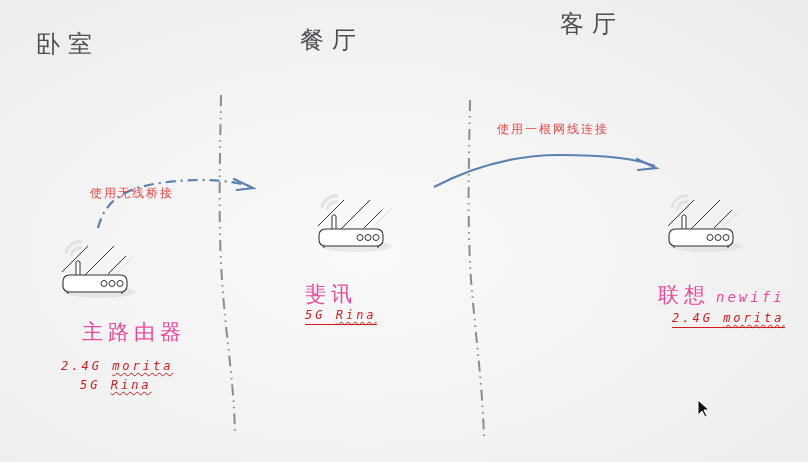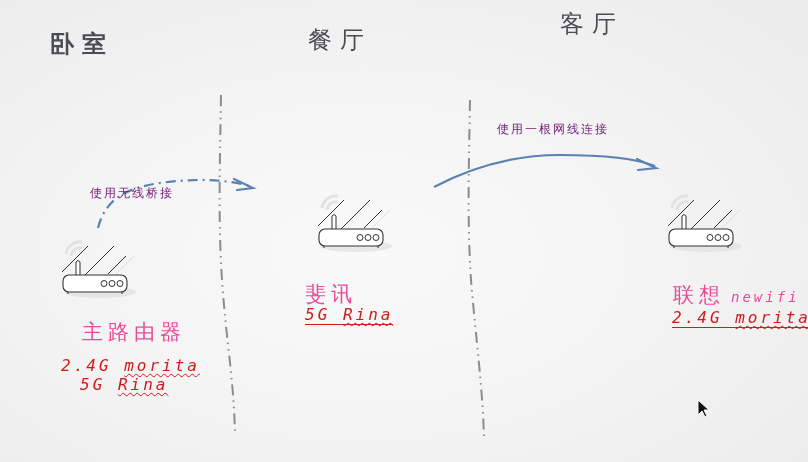--- a/index.html
+++ b/index.html
@@ -28,38 +28,38 @@
     .device-name .sub {
       font-family: "DejaVu Sans Mono", monospace;
       font-size: 14px;
       letter-spacing: 3px;
       margin-left: 6px;
       font-style: italic;
     }
     .ssid {
       position: absolute;
       font-family: "DejaVu Sans Mono", monospace;
-      font-size: 16px;
+      font-size: 12px;
       color: #d21a1a;
       letter-spacing: 3px;
       font-style: italic;
       white-space: nowrap;
       line-height: 18px;
     }
     .ssid .wavy {
       text-decoration: underline wavy #d21a1a;
       text-decoration-thickness: 1px;
       text-underline-offset: 2px;
     }
     .ssid.underlined { border-bottom: 1px solid #d21a1a; padding-bottom: 0; }
     .annotation {
       position: absolute;
       font-family: "DejaVu Sans", sans-serif;
       font-size: 12px;
-      color: #701a75;
+      color: #ef4444;
       letter-spacing: 2px;
       white-space: nowrap;
     }
     .router { position: absolute; width: 80px; height: 70px; }
     .cursor { position: absolute; left: 697px; top: 399px; width: 14px; height: 20px; }
   </style>
 </head>
 <body>
 
 <svg class="canvas" viewBox="0 0 808 462" xmlns="http://www.w3.org/2000/svg">
@@ -68,22 +68,22 @@
 
   <path d="M470 100 C 469 160, 467 220, 471 280 C 476 340, 483 390, 484 440" fill="none" stroke="#8c8c8c" stroke-width="2" stroke-dasharray="11 5 1.5 5 1.5 5"></path>
 
   <path d="M98 228 C 105 200, 125 188, 160 183 C 190 179, 220 178, 250 186" fill="none" stroke="#5b82b0" stroke-width="2.2" stroke-dasharray="10 5 2 5"></path>
   <path d="M234 179 L 253 188 L 237 190" fill="none" stroke="#5b82b0" stroke-width="2.2" stroke-linecap="round"></path>
 
   <path d="M434 187 C 470 168, 510 155, 560 155 C 600 155, 635 158, 655 166" fill="none" stroke="#5b82b0" stroke-width="2.2"></path>
   <path d="M637 159 L 656 168 L 638 170" fill="none" stroke="#5b82b0" stroke-width="2.2" stroke-linecap="round"></path>
 </svg>
 
-<div class="room-title" style="left:50px; top:28px;font-weight:bold;">卧室</div>
-<div class="room-title" style="left:308px; top:24px;">餐厅</div>
+<div class="room-title" style="left:36px; top:28px;">卧室</div>
+<div class="room-title" style="left:300px; top:24px;">餐厅</div>
 <div class="room-title" style="left:560px; top:8px;">客厅</div>
 
 <div class="annotation" style="left:90px; top:145px;margin-top:40px;">使用无线桥接</div>
 <div class="annotation" style="left:497px; top:121px;">使用一根网线连接</div>
 
 <svg class="router" style="left:58px; top:232px;" viewBox="0 0 80 70" xmlns="http://www.w3.org/2000/svg">
   <ellipse cx="42" cy="60" rx="36" ry="6" fill="#dcdcdc" opacity="0.6"></ellipse>
   <path d="M8 22 A 14 14 0 0 1 24 10" fill="none" stroke="#e2e2e2" stroke-width="3"></path>
   <path d="M13 24 A 9 9 0 0 1 24 16" fill="none" stroke="#e2e2e2" stroke-width="3"></path>
   <line x1="4" y1="40" x2="30" y2="14" stroke="#333" stroke-width="1"></line>
@@ -144,21 +144,21 @@
 </div>
 
 <div class="device-name" style="left:305px; top:280px;">
   <span>斐讯</span>
 </div>
 <div class="ssid underlined" style="left:305px; top:306px;">
   <span>5G</span>
   <span class="wavy">Rina</span>
 </div>
 
-<div class="device-name" style="left:673px; top:281px;">
+<div class="device-name" style="left:658px; top:281px;">
   <span>联想</span><span class="sub">newifi</span>
 </div>
 <div class="ssid underlined" style="left:672px; top:309px;">
   <span>2.4G</span>
   <span class="wavy">morita</span>
 </div>
 
 <svg class="cursor" viewBox="0 0 14 20" xmlns="http://www.w3.org/2000/svg">
   <path d="M1 1 L 1 16 L 5 12 L 8 18 L 10 17 L 7 11 L 12 11 Z" fill="#111" stroke="#fff" stroke-width="1"></path>
 </svg>

